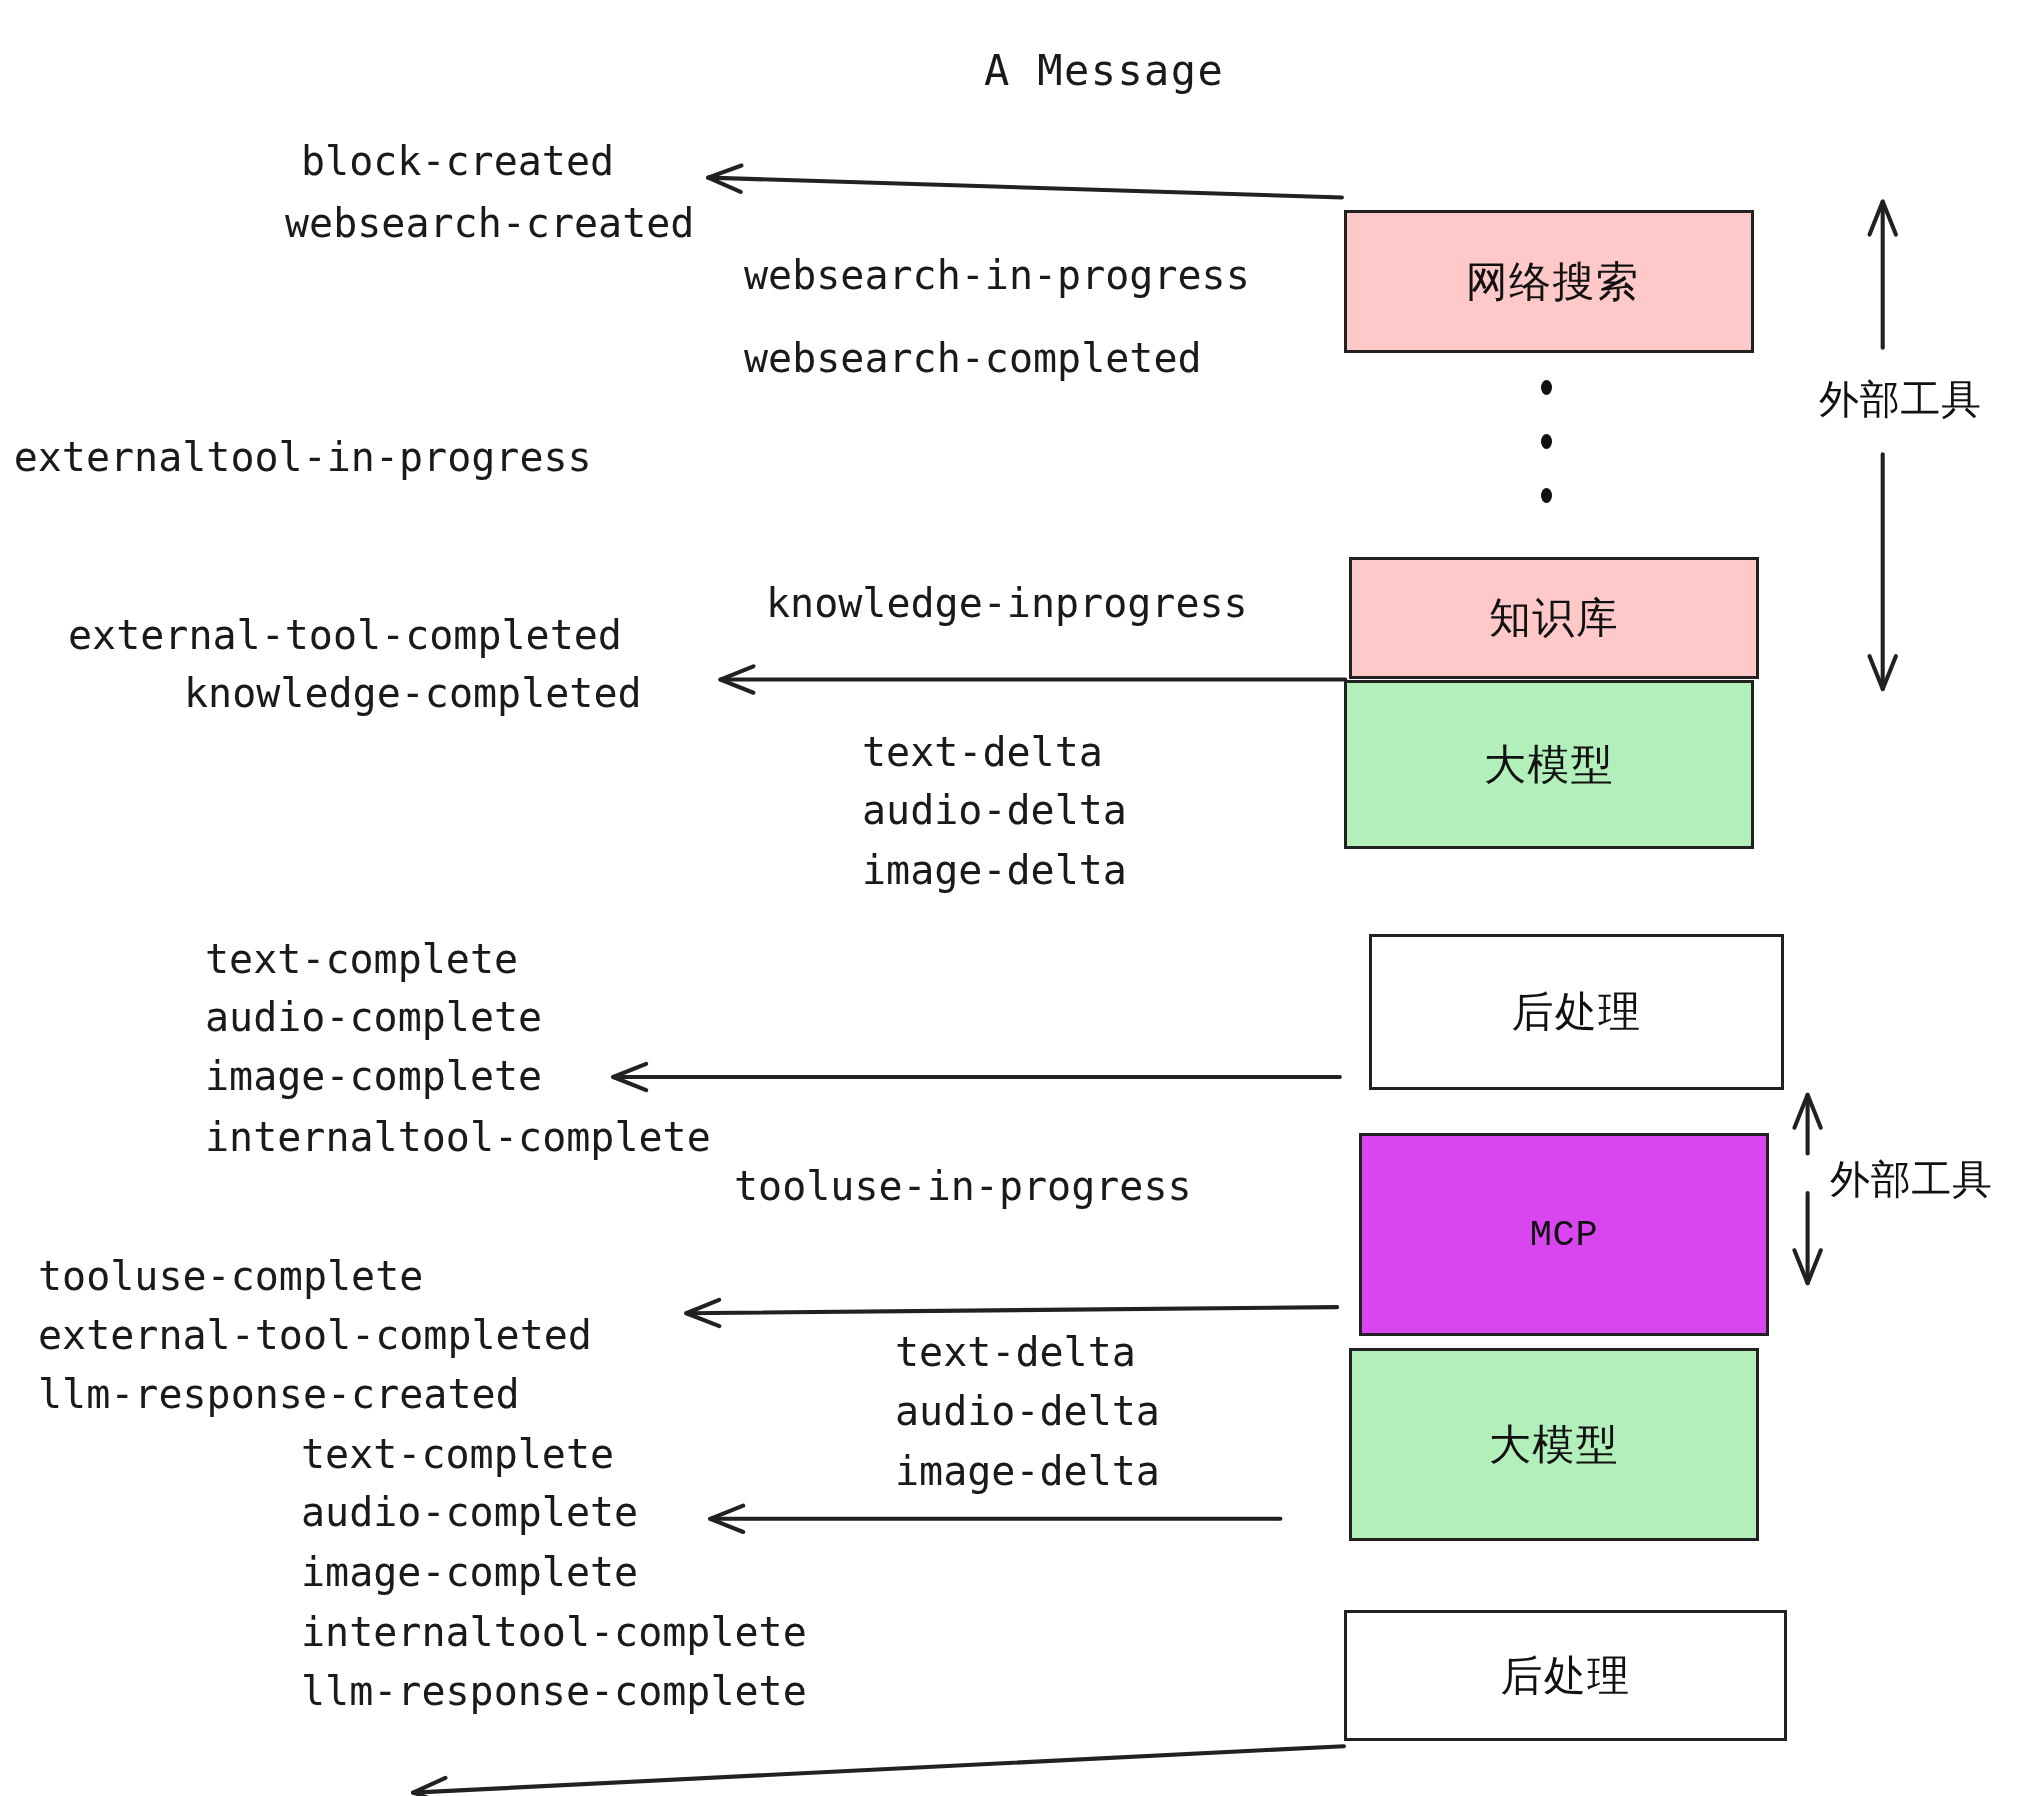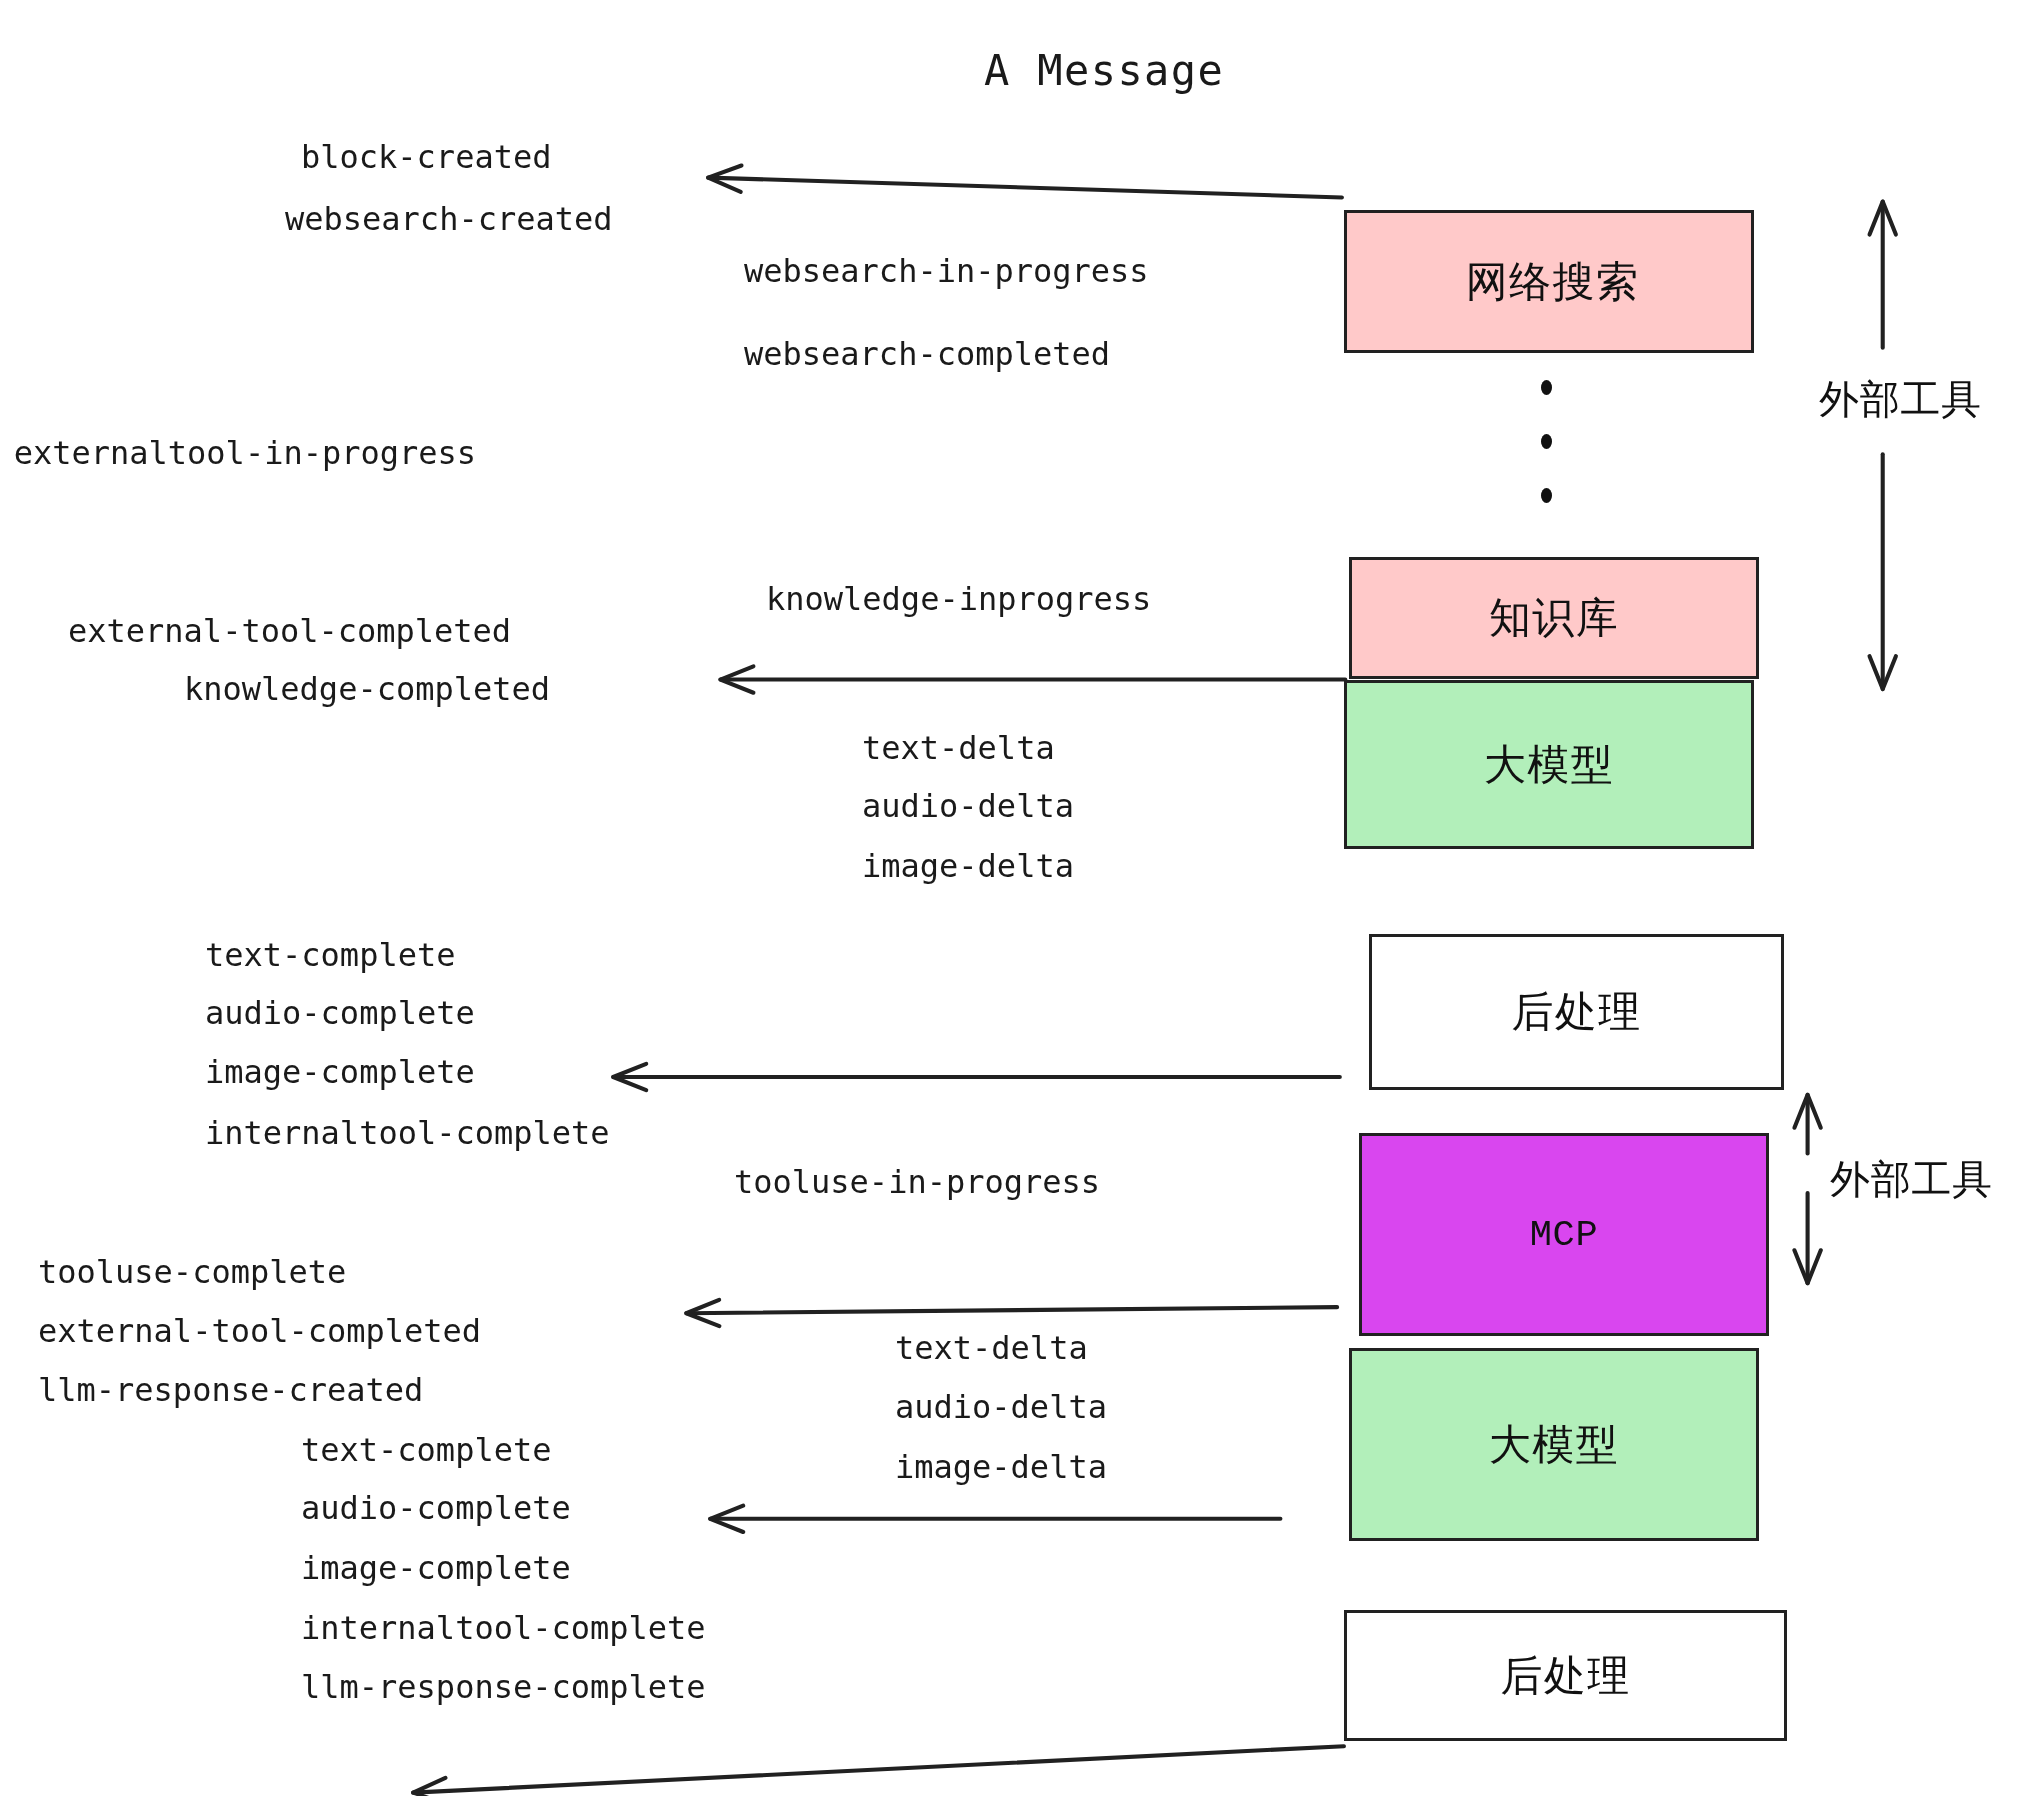--- a/index.html
+++ b/index.html
@@ -26,21 +26,21 @@
     font-size: 42px;
     letter-spacing: 1.4px;
     white-space: nowrap;
     color: #1a1a1a;
   }
 
   
   .event-label {
     position: absolute;
     font-family: "DejaVu Sans Mono", "Liberation Mono", monospace;
-    font-size: 32px;
+    font-size: 40px;
     line-height: 1;
     white-space: nowrap;
     color: #1a1a1a;
     letter-spacing: 0px;
   }
 
   
   .node-box {
     position: absolute;
     box-sizing: border-box;

